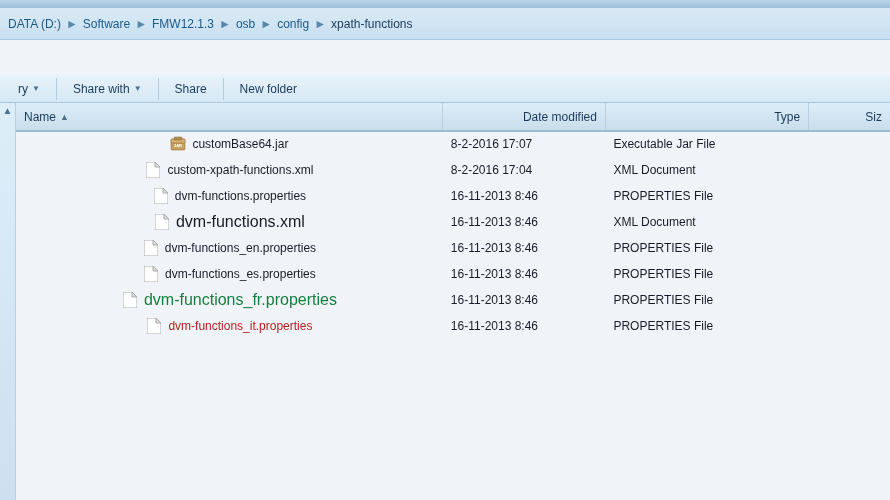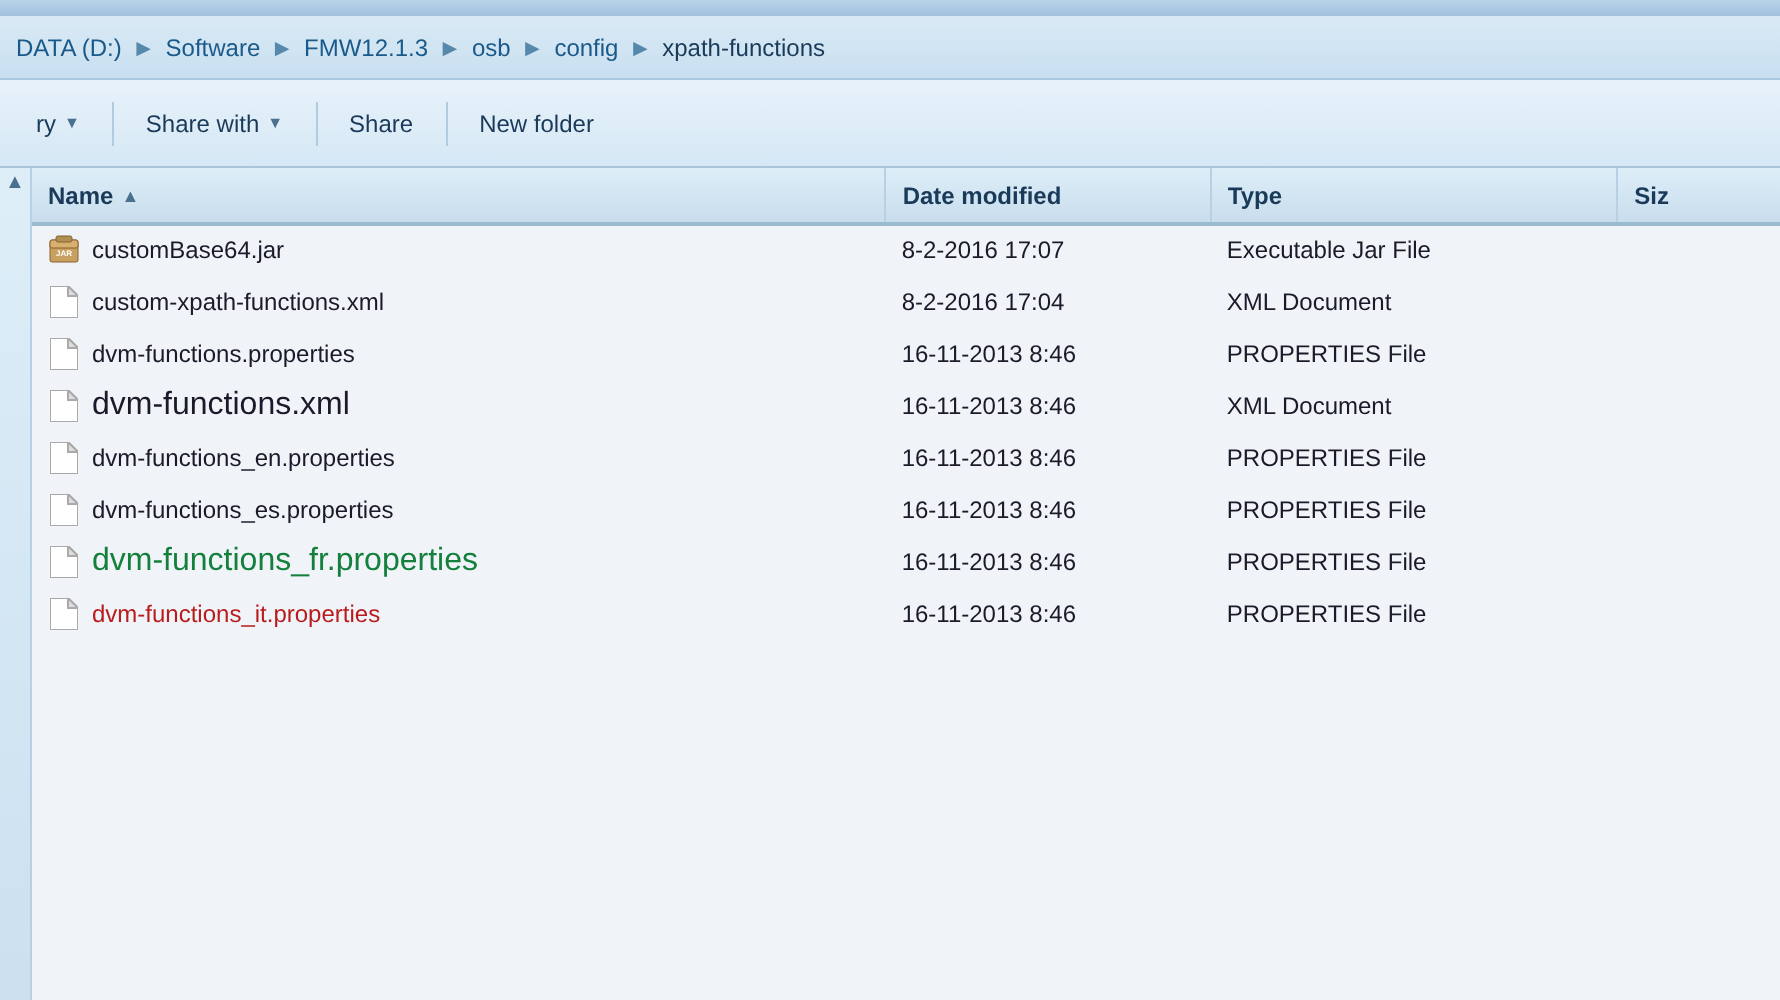--- a/index.html
+++ b/index.html
@@ -47,27 +47,28 @@
     }
 
     .breadcrumb-current {
       color: #1a3a5a;
       font-size: 12px;
       font-weight: normal;
     }
 
     
     .toolbar {
-      height: 44px;
+      height: 28px;
       background: linear-gradient(to bottom, #e8f2fa, #d5e8f5);
       display: flex;
       align-items: center;
       padding: 0 8px;
       gap: 4px;
       border-bottom: 1px solid #aac4d8;
+      margin-top: 35px;
     }
 
     .toolbar-btn {
       display: flex;
       align-items: center;
       gap: 4px;
       padding: 4px 10px;
       background: transparent;
       border: none;
       color: #1a3a5a;
@@ -94,23 +95,23 @@
       width: 100%;
       border-collapse: collapse;
     }
 
     .file-table thead tr {
       background: linear-gradient(to bottom, #ddeef8, #c8dcec);
       height: 28px;
     }
 
     .file-table thead th {
-      text-align: left;
+      text-align: right;
       padding: 4px 8px;
-      font-weight: bold;
+      font-weight: normal;
       color: #1a3a5a;
       font-size: 12px;
       border-right: 1px solid #b8d0e4;
       border-bottom: 2px solid #9abcd0;
       cursor: pointer;
       user-select: none;
     }
 
     .file-table thead th:last-child {
       border-right: none;
@@ -125,20 +126,21 @@
       padding: 3px 8px;
       font-size: 12px;
       color: #1a1a2a;
       vertical-align: middle;
     }
 
     .name-cell {
       display: flex;
       align-items: center;
       gap: 6px;
+      justify-content: center;
     }
 
     
     .file-icon {
       width: 16px;
       height: 16px;
       flex-shrink: 0;
       display: flex;
       align-items: center;
       justify-content: center;

